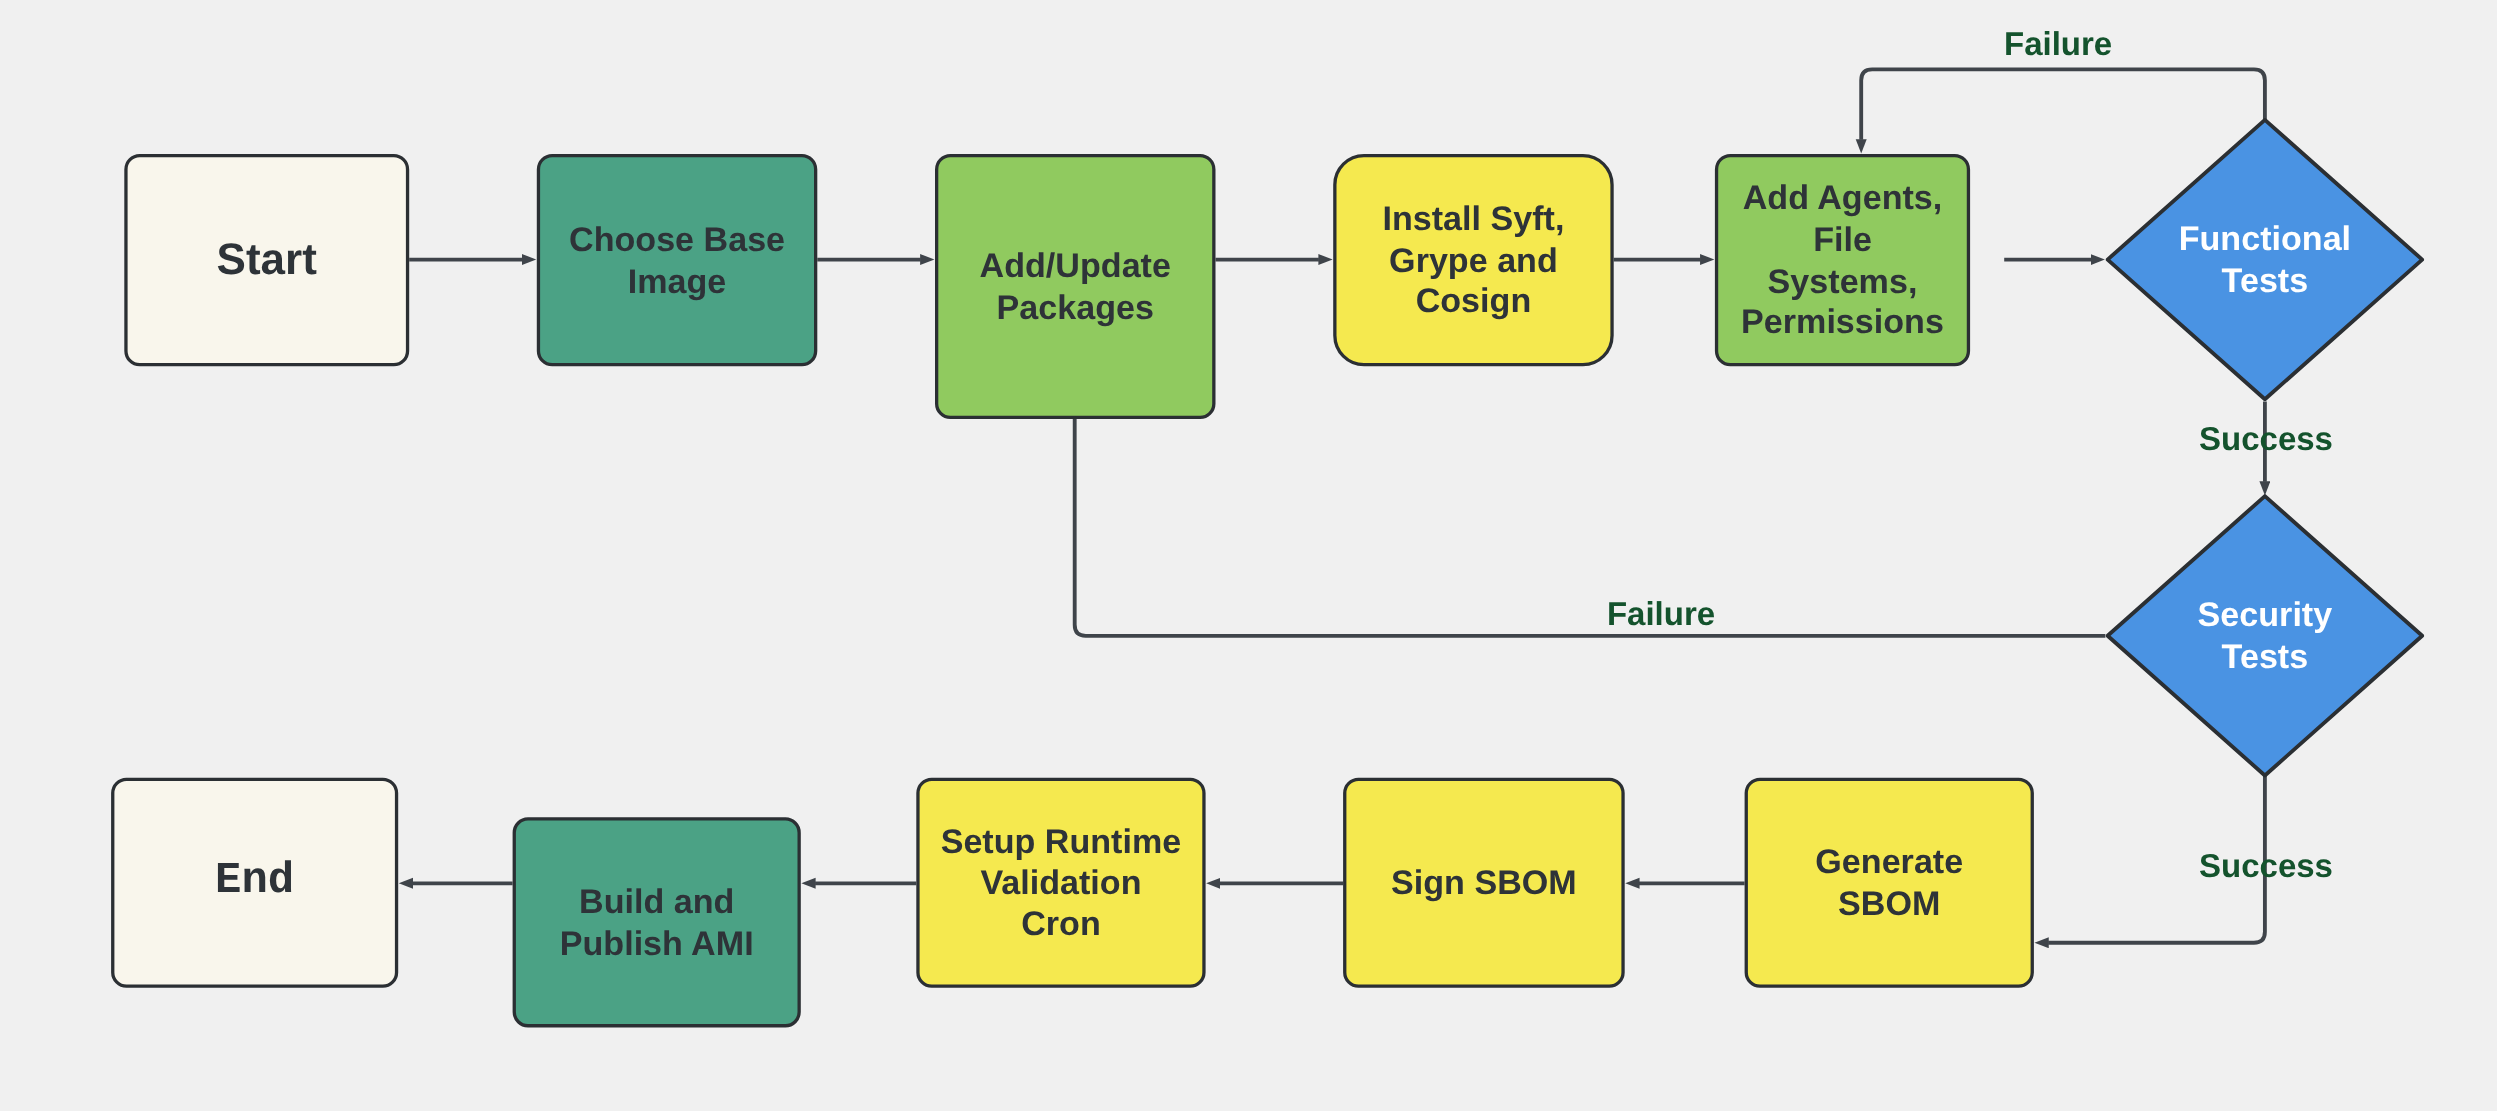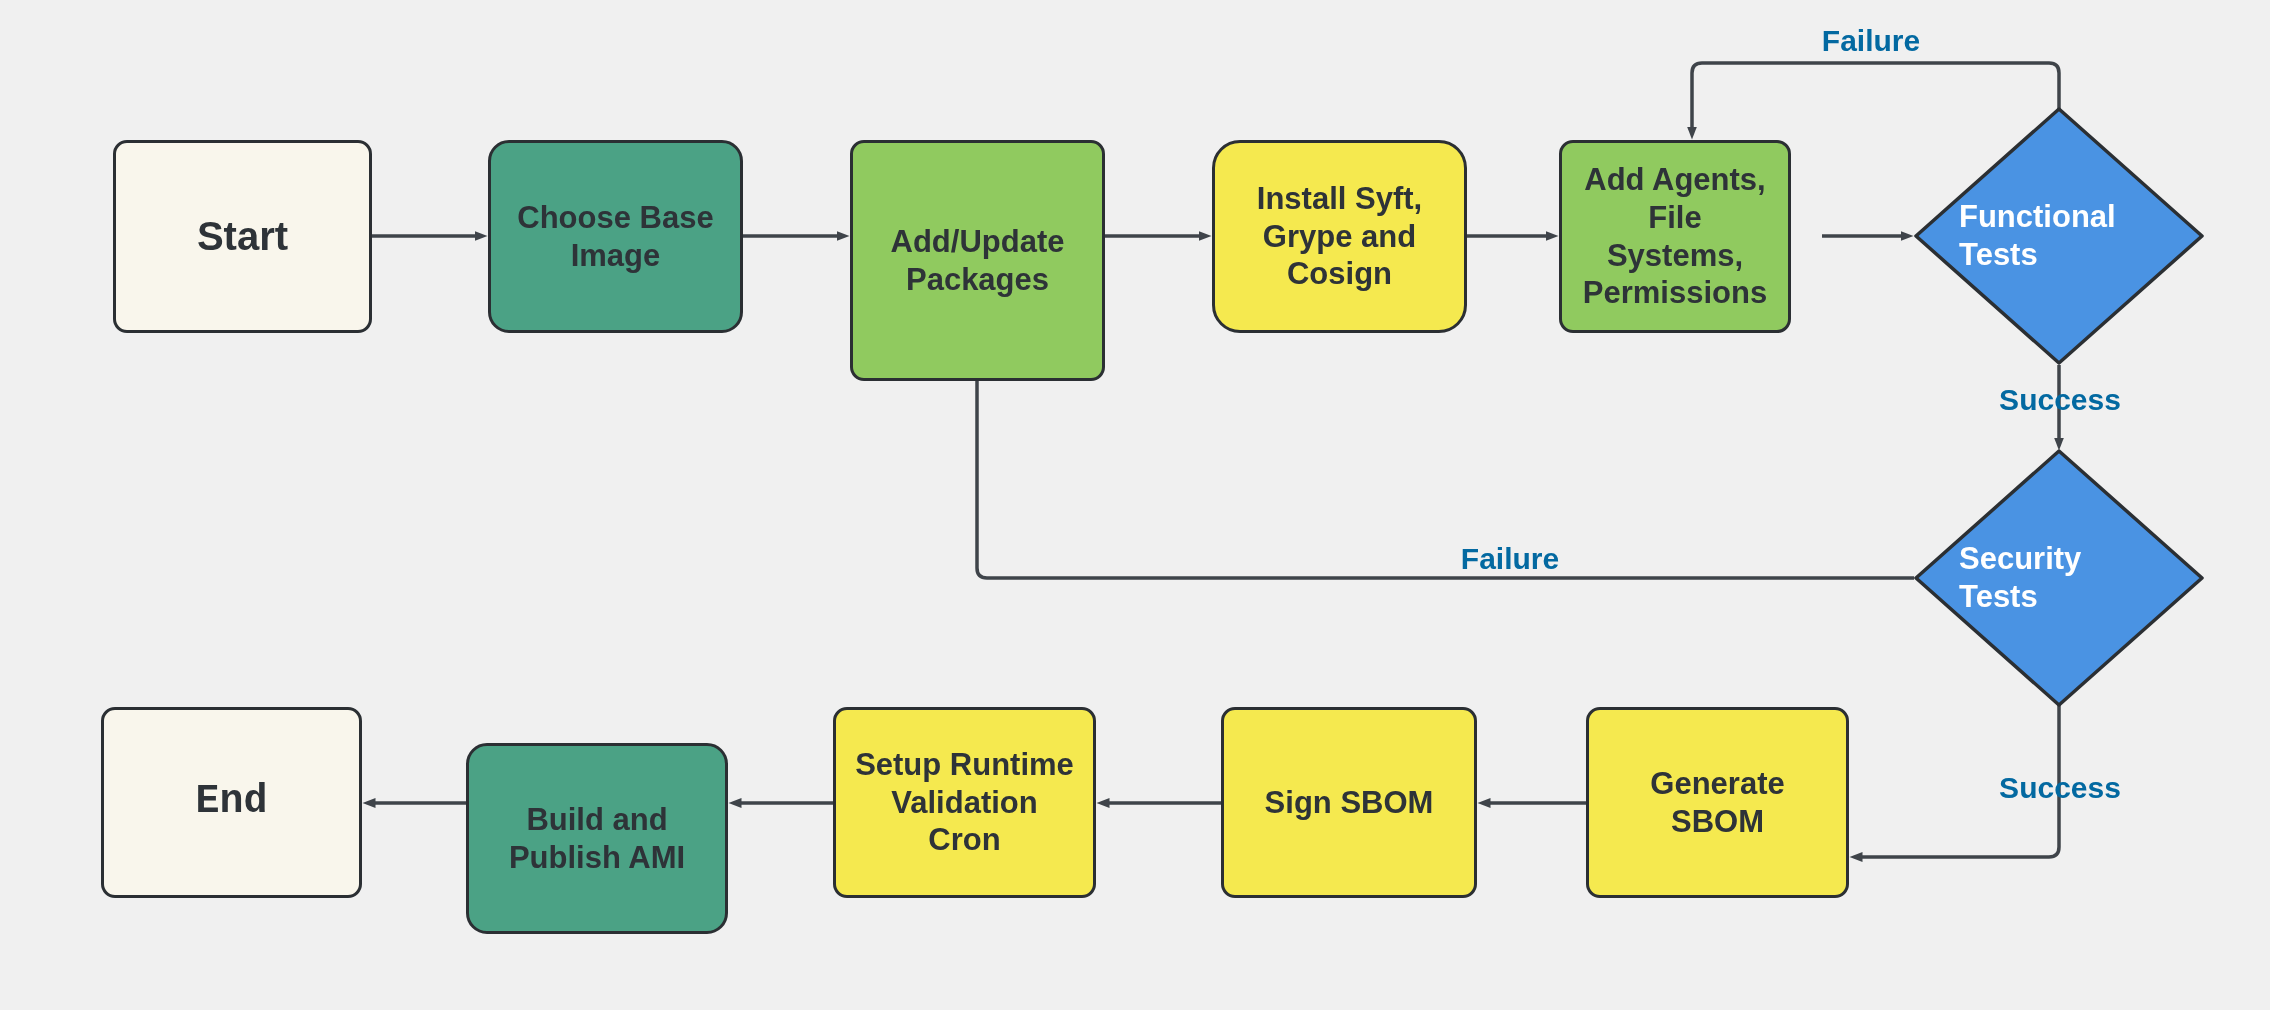--- a/index.html
+++ b/index.html
@@ -18,43 +18,43 @@
     text-align:center;
     border:3.5px solid #2b2f33;
     border-radius:14px;
     color:#2e3338;
     font-weight:bold;
     font-size:31px;
     line-height:1.22;
     padding:0 16px;
   }
   .node.terminal{background:#f9f6ec;font-size:40px;}
-  .node.teal{background:#4ba285;border-radius:21px;}
+  .node.teal{background:#4ba285;}
   .node.green{background:#90ca5f;}
   .node.yellow{background:#f5e94f;}
   .diamond{
     position:absolute;
     display:flex;align-items:center;justify-content:center;
-    text-align:left;
+    text-align:center;
   }
   .diamond svg{position:absolute;left:0;top:0;}
   .diamond .dlabel{
     position:relative;
     width:200px;
     color:#ffffff;
     font-weight:bold;
     font-size:31px;
     line-height:1.22;
   }
   .edge-label{
     position:absolute;
     transform:translate(-50%,-50%);
     font-weight:bold;
     font-size:30px;
-    color:#0369a1;
+    color:#14532d;
     white-space:nowrap;
   }
 </style>
 </head>
 <body>
 
 <div class="canvas">
 
   <svg class="edge-layer" viewBox="0 0 2270 1010">
     <defs>

